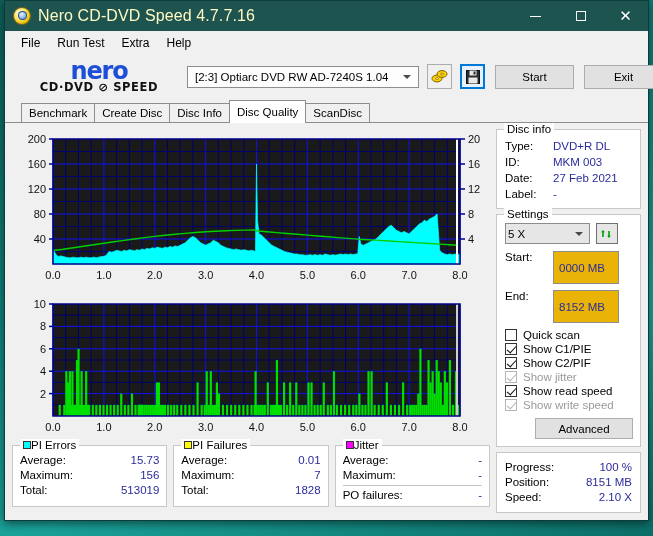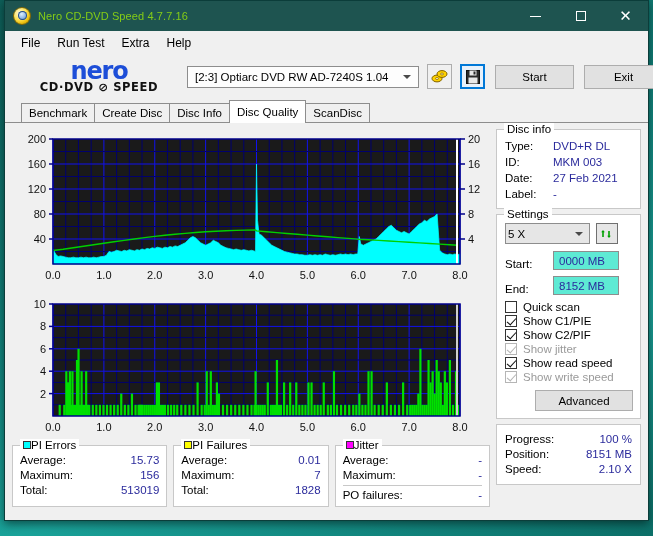--- a/index.html
+++ b/index.html
@@ -39,21 +39,21 @@
     position: relative; flex: none;
     box-shadow: 0 0 0 1px #8a6a02;
   }
   #app-icon::after {
     content: ""; position: absolute; left: 4px; top: 3px;
     width: 9px; height: 9px; border-radius: 50%;
     background: radial-gradient(circle at 40% 35%, #dfeffc 0%, #8fb8e8 50%, #3f6fae 100%);
     box-shadow: inset 0 0 0 1px #2a4f80;
   }
   #title-text {
-    color: #84cc16; font-size: 11px; letter-spacing: .1px;
+    color: #fef9c3; font-size: 16px; letter-spacing: .1px;
     white-space: nowrap;
   }
   #win-buttons { position: absolute; right: 0; top: 0; height: 30px; display: flex; }
   .win-btn {
     width: 45px; height: 30px;
     display: flex; align-items: center; justify-content: center;
     color: #ffffff; font-size: 13px; line-height: 1;
     cursor: default; user-select: none;
   }
   .glyph-min { display:block; width:11px; height:1px; background:#fff; }
@@ -187,24 +187,24 @@
   #speed-combo .caret {
     position: absolute; right: 6px; top: 50%; transform: translateY(-50%);
     width: 0; height: 0;
     border-left: 4px solid transparent; border-right: 4px solid transparent;
     border-top: 4px solid #4a4a4a;
   }
   #refresh-btn {
     width: 22px; height: 21px; border: 1px solid #707070; background: #e6e6e6;
     display: flex; align-items: center; justify-content: center;
   }
-  .field-row { display: flex; align-items: flex-end; margin-bottom: 6px; }
+  .field-row { display: flex; align-items: flex-start; margin-bottom: 6px; }
   .field-row .k { width: 48px; font-size: 11.5px; color: #000; }
   .field-box {
-    width: 66px; height: 19px; border: 1px solid #8d8d8d; background: #5eead4;
+    width: 66px; height: 33px; border: 1px solid #8d8d8d; background: #eab308;
     font-size: 11.5px; color: #2b2b9c; display: flex; align-items: center;
     padding-left: 5px;
   }
   .chk-row { display: flex; align-items: center; gap: 6px; font-size: 11.5px; margin: 2px 0; }
   .chk {
     width: 12px; height: 12px; border: 1px solid #333; background: #fff;
     flex: none; position: relative;
   }
   .chk.checked::after {
     content: ""; position: absolute; left: 3px; top: 0px;

